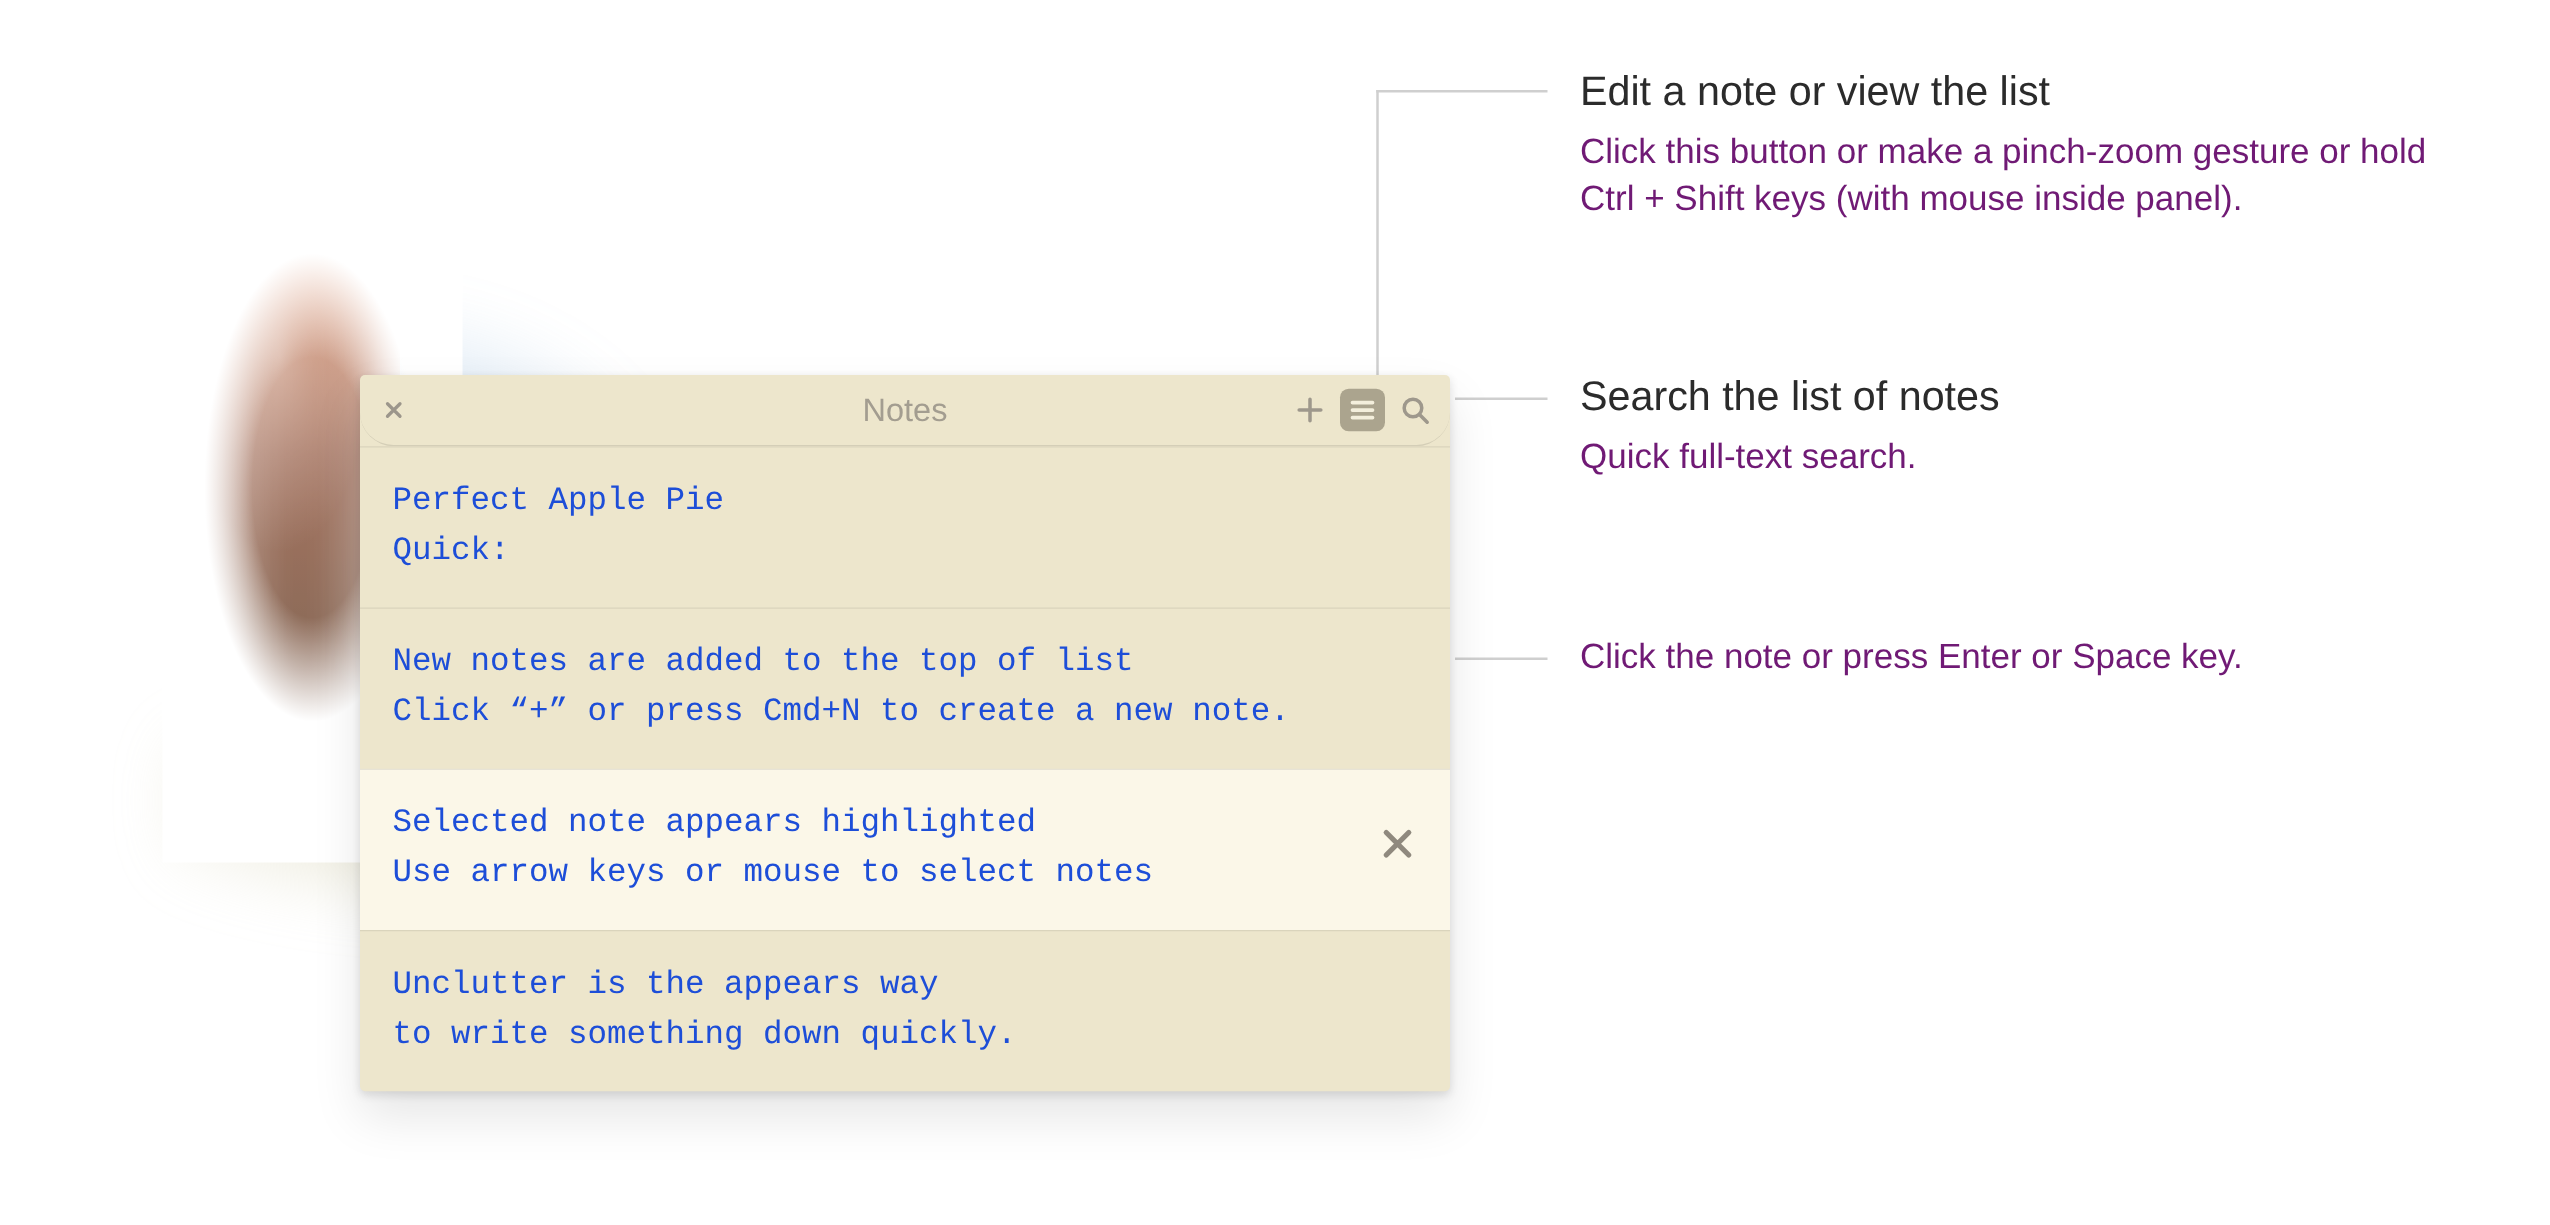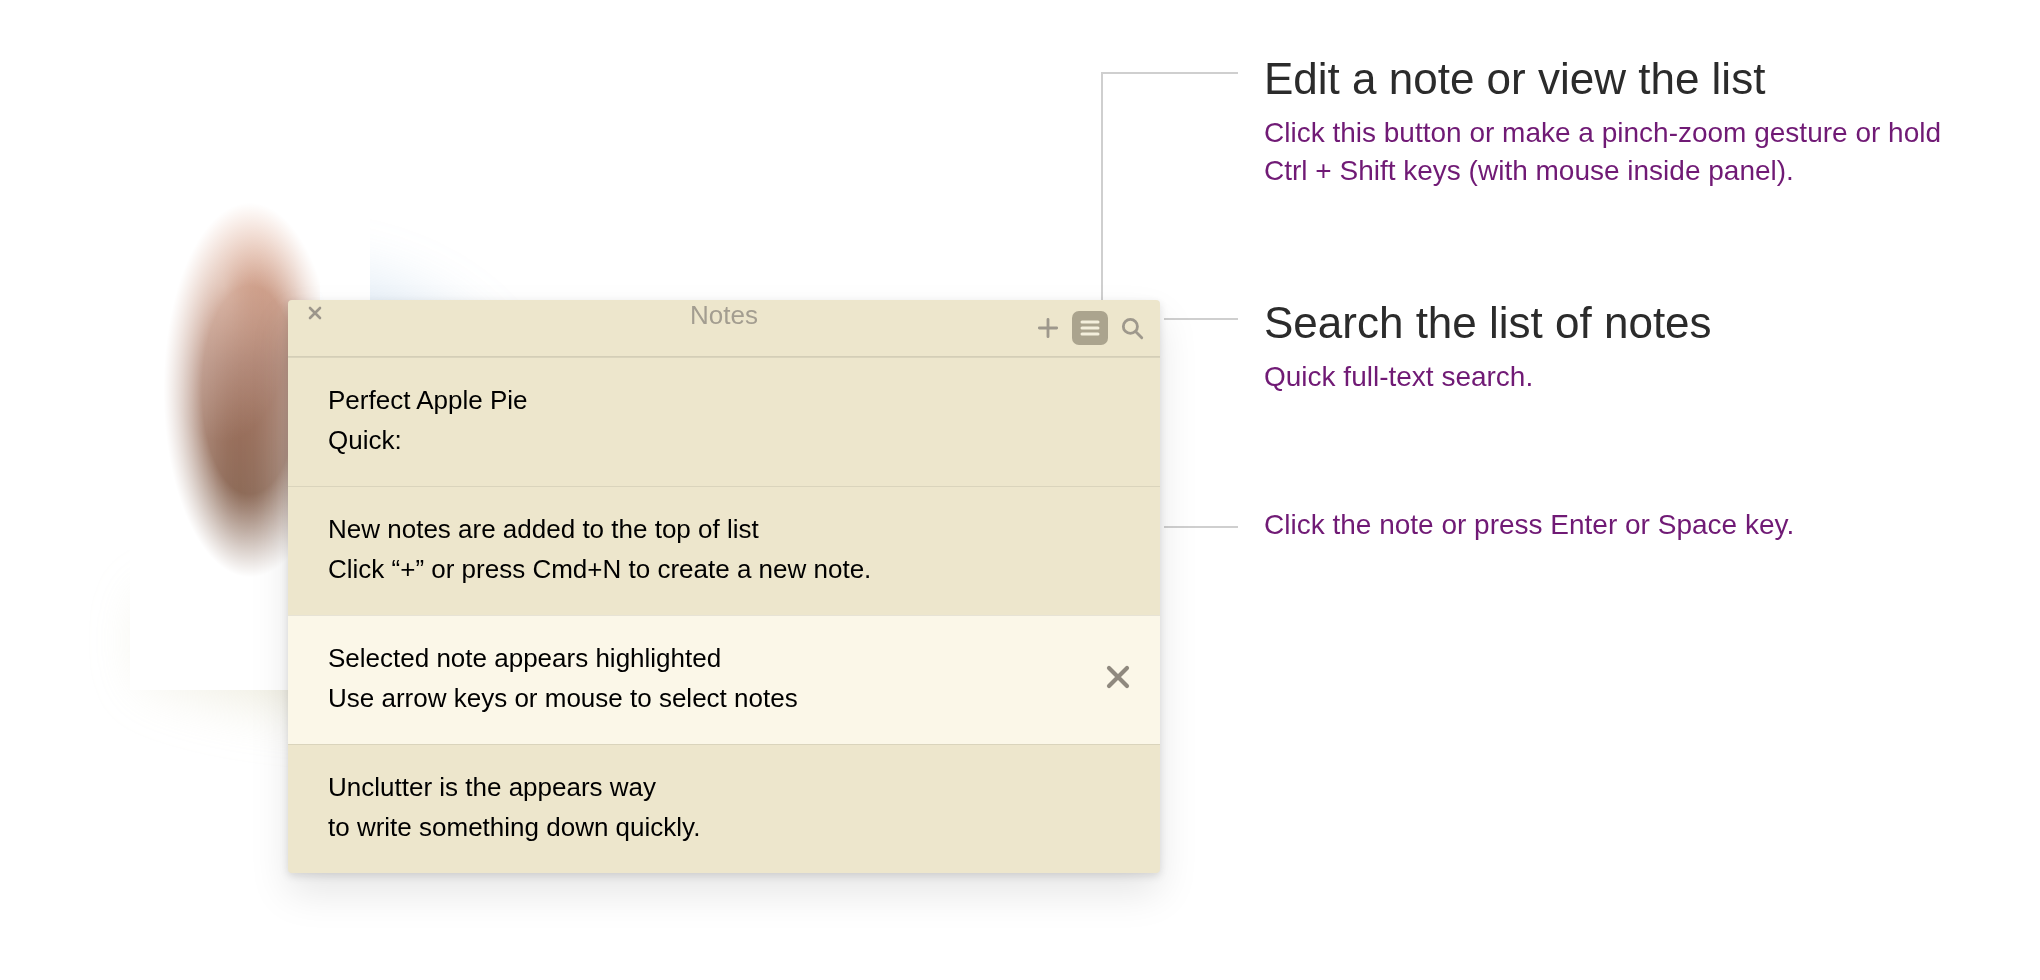--- a/index.html
+++ b/index.html
@@ -17,39 +17,39 @@
   .sky{position:absolute;left:300px;top:150px;width:620px;height:560px;
         background:radial-gradient(360px 280px at 0% 50%, rgba(108,160,210,.55), rgba(108,160,210,0) 70%);
         filter:blur(18px);}
   .ground{position:absolute;left:130px;top:560px;width:780px;height:200px;
         background:radial-gradient(420px 140px at 30% 40%, rgba(210,205,170,.7), rgba(210,205,170,0) 70%);
         filter:blur(20px);}
 
   
   .panel{position:absolute;left:288px;top:300px;width:872px;background:#EDE6CC;border-radius:4px;
          box-shadow:0 20px 40px rgba(0,0,0,.10),0 3px 8px rgba(0,0,0,.12);color:#76706a;}
-  .titlebar{height:56px;border-bottom:1px solid rgba(0,0,0,.10);display:flex;padding:0 14px;position:relative;}
+  .titlebar{height:56px;border-bottom:1px solid rgba(0,0,0,.10);display:flex;align-items:center;padding:0 14px;position:relative;border-radius:27px;}
   .tb-close{width:26px;height:26px;display:flex;align-items:center;justify-content:center;color:#9c968b;}
   .tb-close svg{width:16px;height:16px;stroke:#9c968b;stroke-width:2.6;stroke-linecap:round;}
   .tb-title{position:absolute;left:0;right:0;text-align:center;font-size:26px;color:#a39d90;font-weight:400;pointer-events:none;}
   .tb-right{margin-left:auto;display:flex;align-items:center;gap:10px;}
   .tb-icon{width:28px;height:28px;display:flex;align-items:center;justify-content:center;color:#9e988c;}
   .tb-icon svg{stroke:#9e988c;fill:none;}
   .tb-list{width:36px;height:34px;border-radius:7px;background:#aba48e;display:flex;align-items:center;justify-content:center;}
   .tb-list svg{stroke:#f4efdc;stroke-width:3;stroke-linecap:round;}
 
-  .row{padding:22px 40px 26px;border-top:1px solid rgba(0,0,0,.08);font-size:26px;line-height:40px;color:#000000;}
+  .row{padding:22px 26px 26px;border-top:1px solid rgba(0,0,0,.08);font-size:26px;line-height:40px;color:#1d4ed8;font-family:Liberation Mono, monospace;}
   .row:first-of-type{border-top:none;}
   .row.selected{background:#FBF7E8;position:relative;}
   .row .rx{position:absolute;right:30px;top:50%;transform:translateY(-50%);}
   .row .rx svg{width:24px;height:24px;stroke:#8f897e;stroke-width:2.8;stroke-linecap:round;}
 
   
   .callout{position:absolute;left:1264px;width:720px;}
-  .callout h3{margin:0 0 10px 0;font-size:44px;font-weight:400;color:#2b2b2b;}
+  .callout h3{margin:0 0 10px 0;font-size:33px;font-weight:400;color:#2b2b2b;}
   .callout p{margin:0;font-size:28px;line-height:38px;color:#701a75;}
   .lead{position:absolute;background:#cfcfcf;height:2px;}
   .lead.v{width:2px;height:auto;}
 </style>
 </head>
 <body>
 
 <div class="stage">
   <div class="sky"></div>
   <div class="ground"></div>

